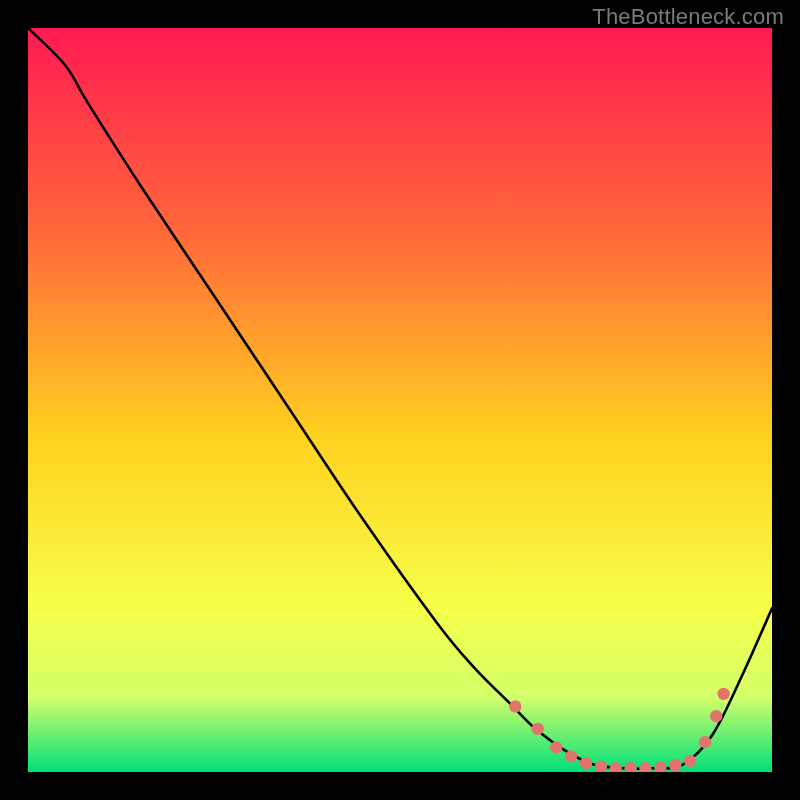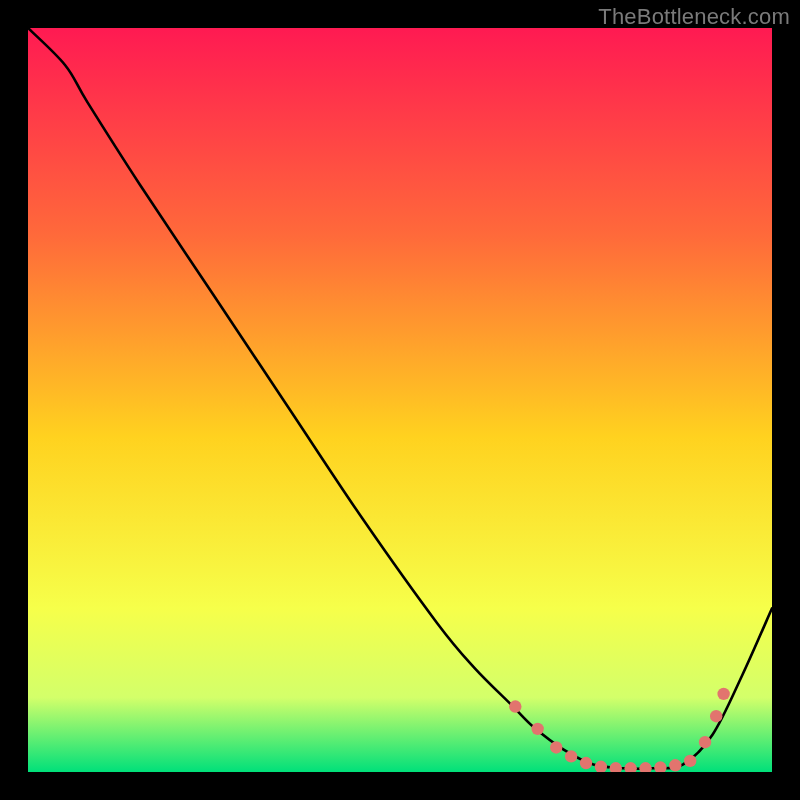--- a/index.html
+++ b/index.html
@@ -13,21 +13,21 @@
   }
   .frame {
     position: relative;
     width: 800px;
     height: 800px;
     background: #000;
   }
   .watermark {
     position: absolute;
     top: 4px;
-    right: 10px;
+    right: 16px;
     color: #7a7a7a;
     font-size: 22px;
     font-weight: 400;
     letter-spacing: 0.2px;
     z-index: 10;
   }
   .plot {
     position: absolute;
     left: 28px;
     top: 28px;

